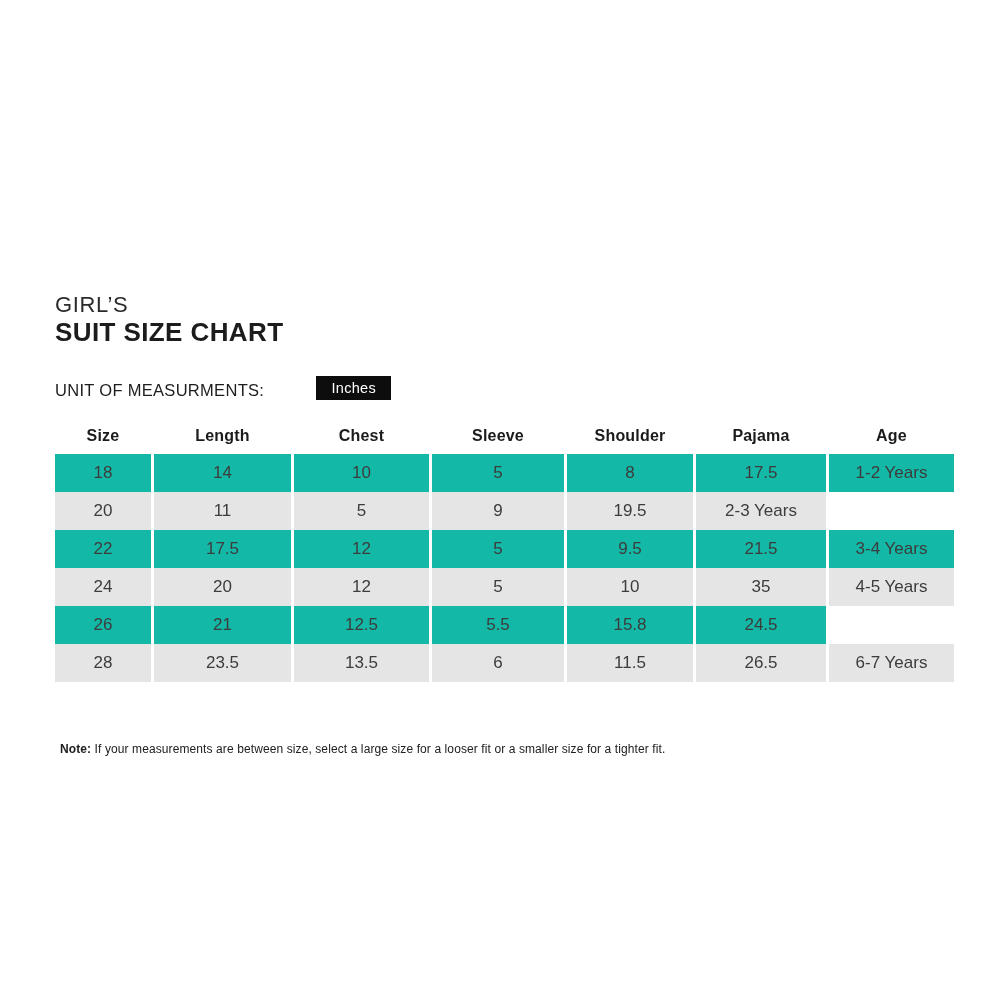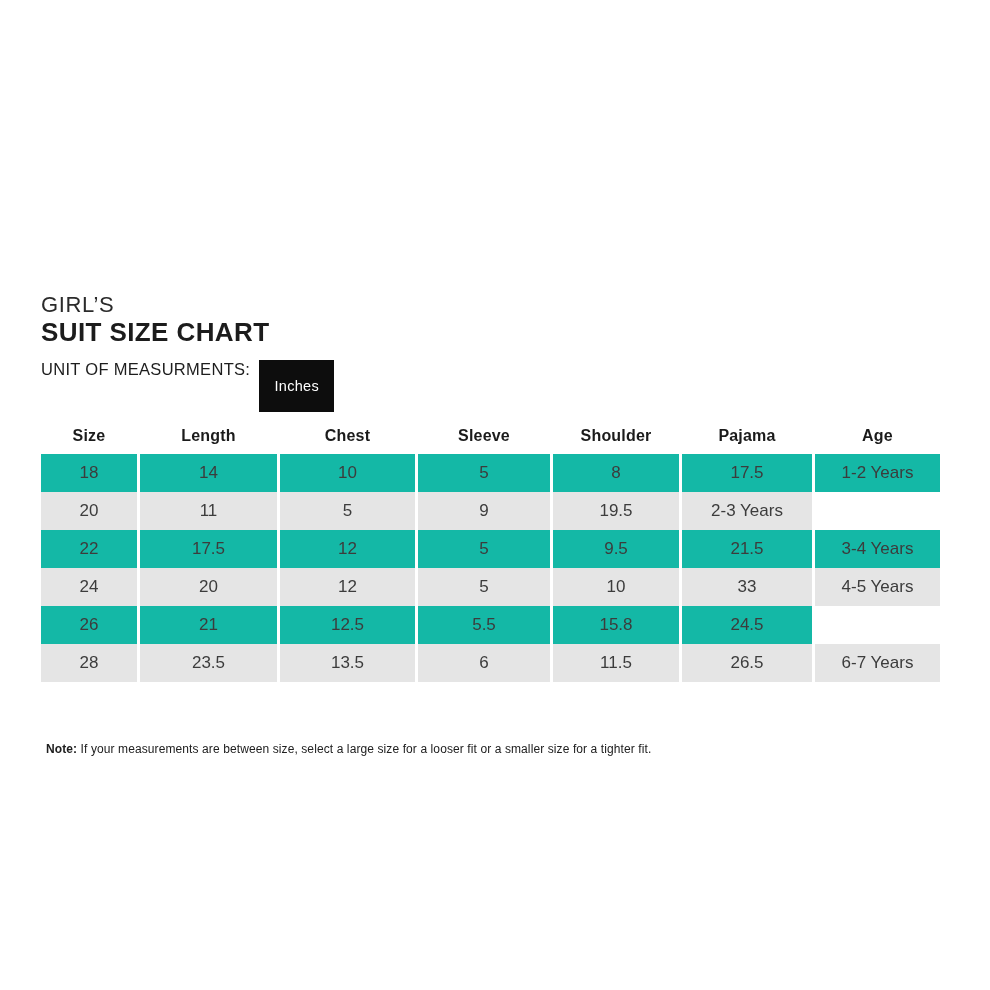--- a/index.html
+++ b/index.html
@@ -10,21 +10,21 @@
   }
   .page {
     position: relative;
     width: 990px;
     height: 990px;
     background: #ffffff;
     overflow: hidden;
   }
   .content {
     position: absolute;
-    left: 41px;
+    left: 55px;
     top: 291px;
     width: 915px;
   }
   .title-top {
     display: block;
     font-size: 22px;
     font-weight: 500;
     letter-spacing: 0.6px;
     color: #2b2b2b;
     line-height: 27px;
@@ -33,33 +33,34 @@
     display: block;
     font-size: 26px;
     font-weight: 700;
     letter-spacing: 0.4px;
     color: #1c1c1c;
     line-height: 29px;
   }
   .unit-row {
     margin-top: 13px;
     display: flex;
-    align-items: flex-start;
+    align-items: flex-end;
     height: 40px;
+    gap: 43px;
   }
   .unit-label {
     font-size: 16.5px;
     font-weight: 500;
     letter-spacing: 0.3px;
     color: #1d1d1d;
   }
   .unit-button {
     margin-left: 9px;
     min-width: 75px;
-    height: 52px;
+    height: 24px;
     background: #0d0d0d;
     color: #ffffff;
     font-family: "Liberation Sans", sans-serif;
     font-size: 14.5px;
     font-weight: 500;
     letter-spacing: 0.3px;
     border: none;
     padding: 0 12px;
     cursor: pointer;
   }
@@ -155,21 +156,21 @@
             <div class="td">9.5</div>
             <div class="td">21.5</div>
             <div class="td">3-4 Years</div>
           </div>
           <div class="tr">
             <div class="td">24</div>
             <div class="td">20</div>
             <div class="td">12</div>
             <div class="td">5</div>
             <div class="td">10</div>
-            <div class="td">33</div>
+            <div class="td">35</div>
             <div class="td">4-5 Years</div>
           </div>
           <div class="tr shaded">
             <div class="td">26</div>
             <div class="td">21</div>
             <div class="td">12.5</div>
             <div class="td">5.5</div>
             <div class="td">15.8</div>
             <div class="td">24.5</div>
           </div>

